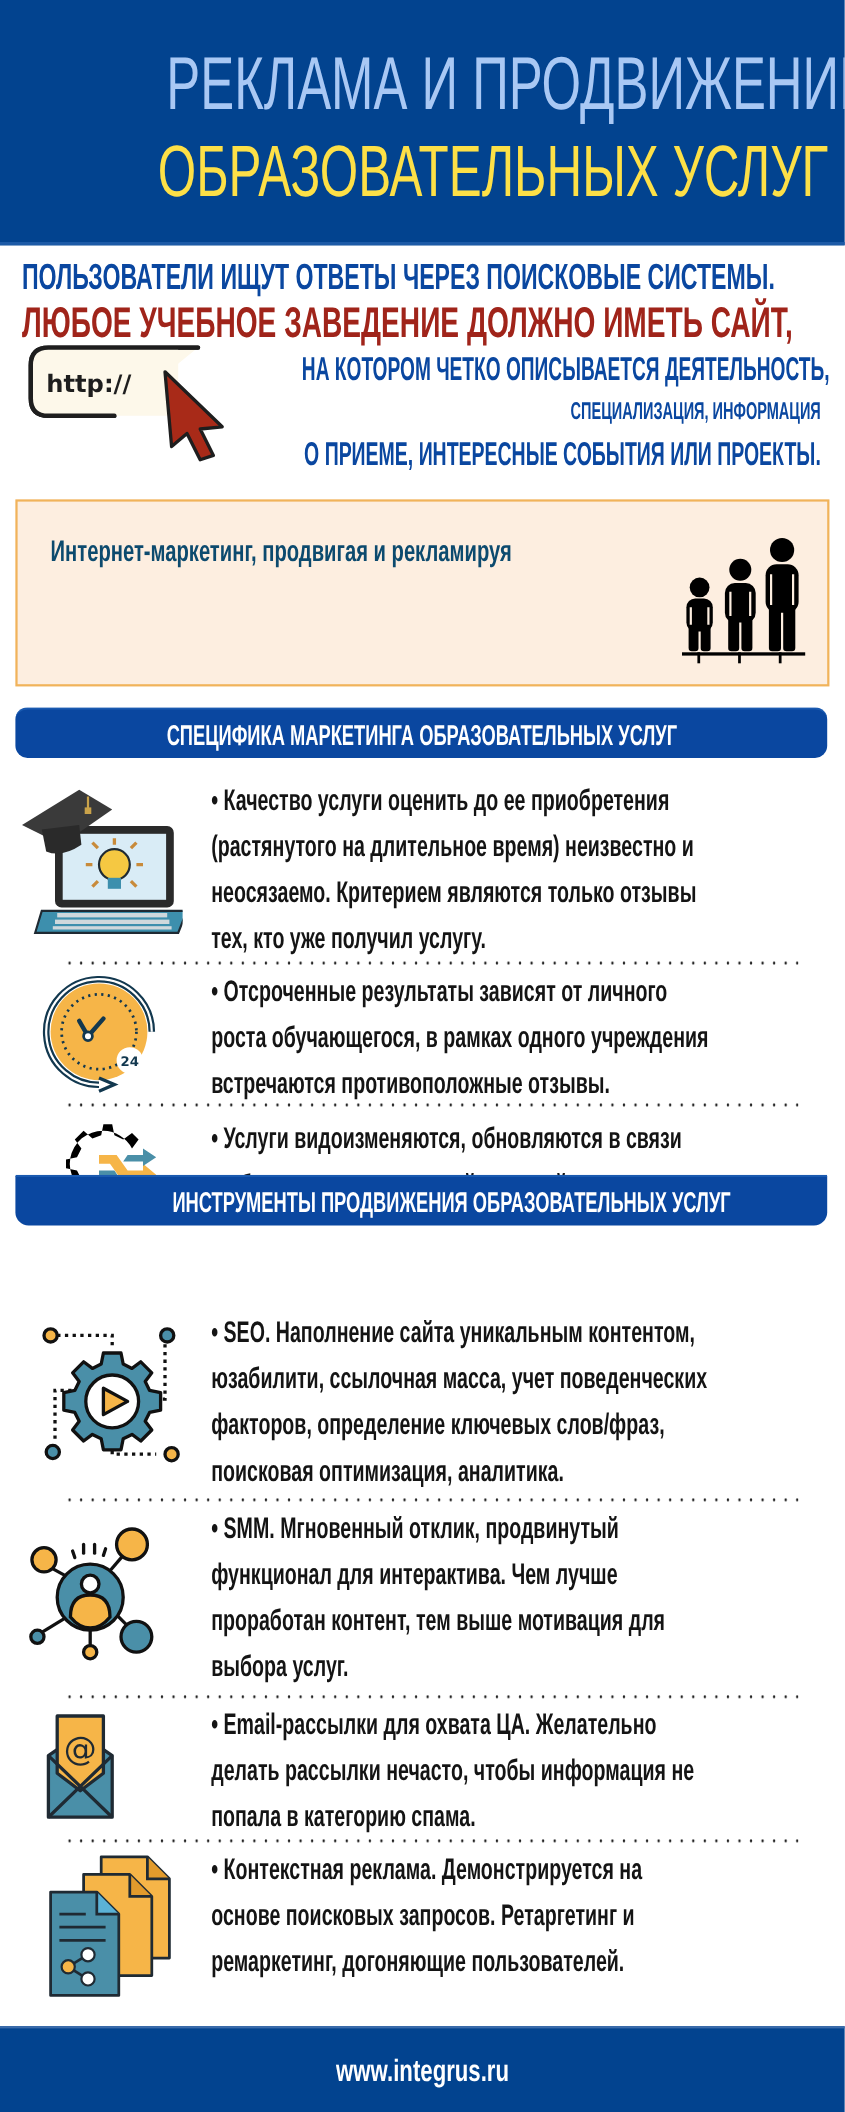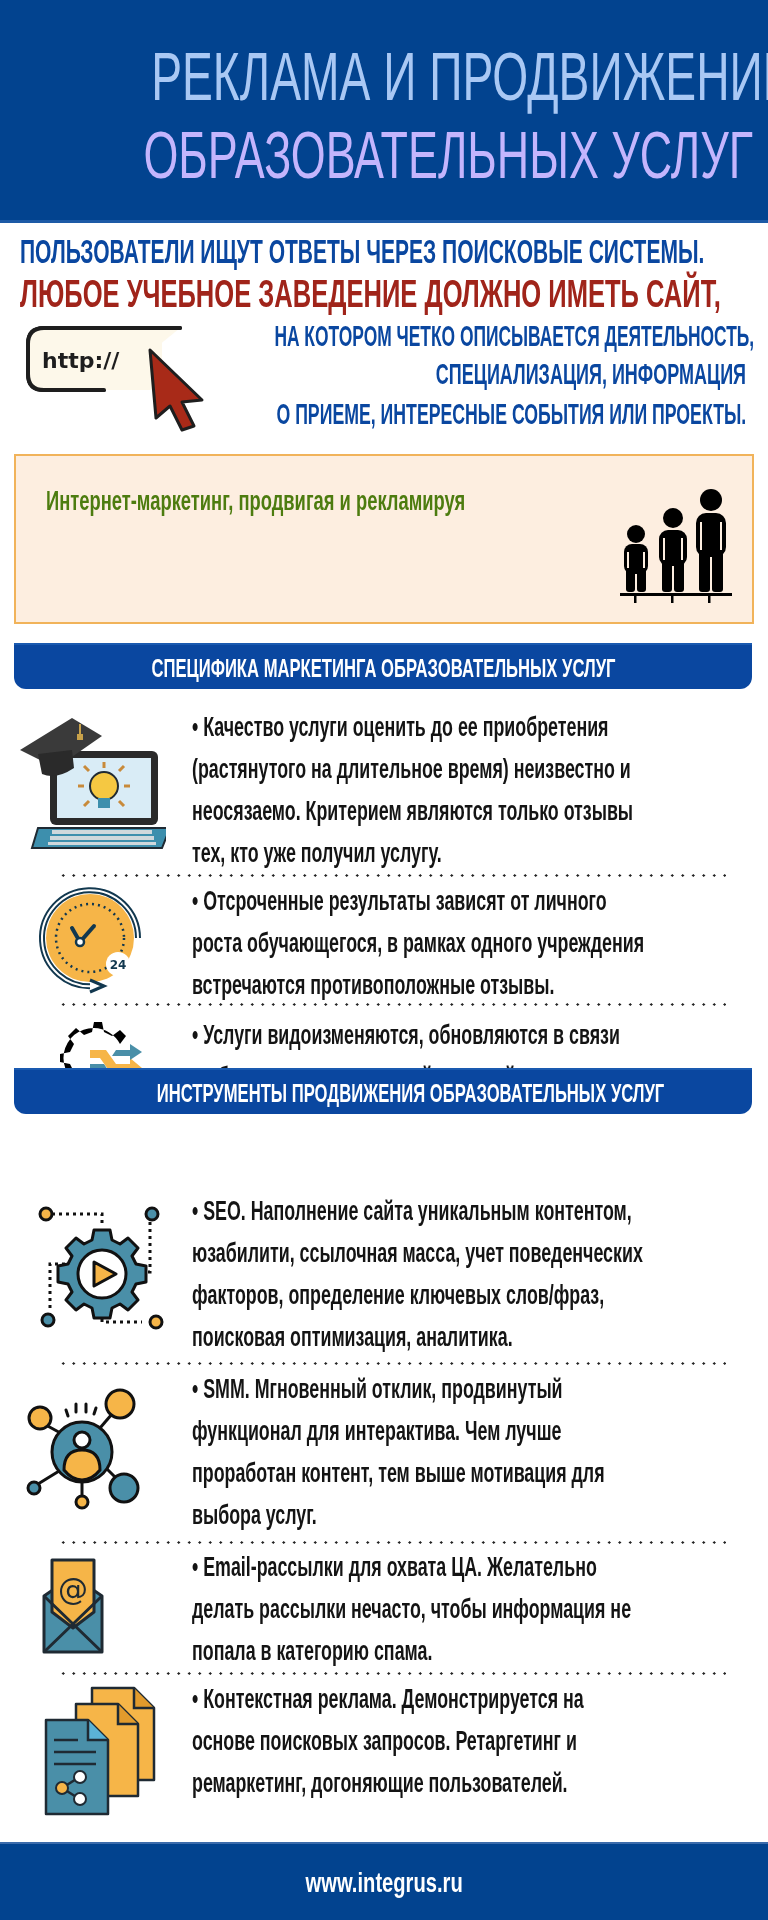--- a/index.html
+++ b/index.html
@@ -2,33 +2,33 @@
 <html><head>
 <meta charset="utf-8">
 <style>
   * { box-sizing: border-box; margin: 0; padding: 0; }
   html, body { width: 768px; height: 1920px; background: #ffffff; overflow: hidden; }
   body { font-family: "Liberation Sans", "DejaVu Sans", sans-serif; color: #111; position: relative; }
 
   
   .header { position: absolute; left: 0; top: 0; width: 768px; height: 223px; background: #02438f; border-bottom: 3px solid #1c5aa6; }
   .title1 { position: absolute; left: 0; top: 40px; width: 768px; text-align: center; font-family: "Liberation Sans Narrow", "Liberation Sans", sans-serif; font-size: 68px; line-height: 72px; color: #a9c8f4; letter-spacing: 0px; }
-  .title2 { position: absolute; left: 0; top: 120px; width: 704px; text-align: center; font-size: 66px; line-height: 70px; color: #c4b5fd; }
+  .title2 { position: absolute; left: 0; top: 120px; width: 704px; text-align: center; font-size: 66px; line-height: 70px; color: #fde047; }
   .squeeze { display: inline-block; transform: scaleX(0.68); transform-origin: center; white-space: nowrap; }
 
   
   .intro-line { position: absolute; white-space: nowrap; font-weight: bold; }
   .line-blue { color: #0a47a0; }
   .line-red { color: #a0241a; }
   .sq { display: inline-block; transform: scaleX(0.66); transform-origin: left center; }
   .sqr { display: inline-block; transform: scaleX(0.66); transform-origin: right center; }
 
   
   .audience { position: absolute; left: 14px; top: 454px; width: 740px; height: 170px; background: #fdeee0; border: 2px solid #f1b35a; }
-  .aud-text { position: absolute; left: 30px; top: 22px; font-size: 27px; line-height: 46px; font-weight: bold; color: #4d7c0f; white-space: nowrap; }
+  .aud-text { position: absolute; left: 30px; top: 22px; font-size: 27px; line-height: 46px; font-weight: bold; color: #0c4a6e; white-space: nowrap; }
 
   
   .section-bar { position: absolute; left: 14px; width: 738px; height: 46px; background: #0a47a0; border-radius: 0 0 12px 12px; color: #fff; text-align: center; font-weight: bold; font-size: 26px; line-height: 46px; border-top: 2px solid #1a5ab0; }
   .item-icon { position: absolute; }
   .item-text { position: absolute; left: 192px; font-size: 27px; line-height: 42px; font-weight: bold; color: #141414; white-space: nowrap; }
   .dots { position: absolute; left: 58px; width: 668px; height: 3px; background-image: radial-gradient(circle, #222 1.1px, transparent 1.4px); background-size: 10.5px 3px; background-repeat: repeat-x; }
 
   .footer { position: absolute; left: 0; top: 1842px; width: 768px; height: 78px; background: #02438f; border-top: 2px solid #3b6bab; }
   .footer-text { position: absolute; left: 0; top: 0; width: 768px; text-align: center; line-height: 78px; font-size: 28px; font-weight: bold; color: #ffffff; }
 </style>
@@ -36,24 +36,24 @@
 <body>
 
 <div class="header">
   <div class="title1"><span class="squeeze">РЕКЛАМА И ПРОДВИЖЕНИЕ</span></div>
   <div class="title2"><span class="squeeze">ОБРАЗОВАТЕЛЬНЫХ УСЛУГ</span></div>
 </div>
 
 <div class="intro-line line-blue" style="left:20px; top:232px; font-size:33px; line-height:40px;"><span class="sq" style="transform:scaleX(0.637)">ПОЛЬЗОВАТЕЛИ ИЩУТ ОТВЕТЫ ЧЕРЕЗ ПОИСКОВЫЕ СИСТЕМЫ.</span></div>
 <div class="intro-line line-red" style="left:20px; top:272px; font-size:39px; line-height:44px;"><span class="sq" style="transform:scaleX(0.655)">ЛЮБОЕ УЧЕБНОЕ ЗАВЕДЕНИЕ ДОЛЖНО ИМЕТЬ САЙТ,</span></div>
 <div class="intro-line line-blue" style="right:14px; top:318px; font-size:30px; line-height:36px; text-align:right;"><span class="sqr" style="transform:scaleX(0.58)">НА КОТОРОМ ЧЕТКО ОПИСЫВАЕТСЯ ДЕЯТЕЛЬНОСТЬ,</span></div>
-<div class="intro-line line-blue" style="right:22px; top:356px; font-size:30px; line-height:36px; text-align:right;"><span class="sqr" style="transform:scaleX(0.6)">СПЕЦИАЛИЗАЦИЯ, ИНФОРМАЦИЯ</span></div>
+<div class="intro-line line-blue" style="right:22px; top:356px; font-size:22px; line-height:36px; text-align:right;"><span class="sqr" style="transform:scaleX(0.6)">СПЕЦИАЛИЗАЦИЯ, ИНФОРМАЦИЯ</span></div>
 <div class="intro-line line-blue" style="right:22px; top:396px; font-size:30px; line-height:36px; text-align:right;"><span class="sqr" style="transform:scaleX(0.59)">О ПРИЕМЕ, ИНТЕРЕСНЫЕ СОБЫТИЯ ИЛИ ПРОЕКТЫ.</span></div>
 
-<div style="position:absolute; left:22px; top:322px; width:190px; height:110px;">
+<div style="position:absolute; left:22px; top:310px; width:190px; height:110px;">
   <svg width="190" height="110" viewBox="0 0 190 110">
     <path d="M158 6 H22 Q6 6 6 22 V52 Q6 68 22 68 H82" fill="#fdf8ea" stroke="#1e1e1e" stroke-width="4" stroke-linecap="round"></path>
     <path d="M22 6 H140 V68 H22 Q6 68 6 52 V22 Q6 6 22 6 Z" fill="#fdf8ea" stroke="none"></path>
     <path d="M158 6 H22 Q6 6 6 22 V52 Q6 68 22 68 H82" fill="none" stroke="#1e1e1e" stroke-width="4" stroke-linecap="round"></path>
     <text x="20" y="46" font-family="DejaVu Sans, sans-serif" font-weight="bold" font-size="22" fill="#1e1e1e">http://</text>
     <path d="M128 28 L180 78 L160 80 L172 104 L160 108 L148 84 L134 96 Z" fill="#a82a18" stroke="#1e1e1e" stroke-width="3" stroke-linejoin="round"></path>
   </svg>
 </div>
 
 <div class="audience">
@@ -85,21 +85,21 @@
           <line x1="28" y1="76" x2="28" y2="92"></line>
         <line x1="48" y1="62" x2="48" y2="84"></line>
           <line x1="66" y1="62" x2="66" y2="84"></line>
         <line x1="85" y1="46" x2="85" y2="74"></line>
           <line x1="105" y1="46" x2="105" y2="74"></line>
       </g>
     </svg>
   </div>
 </div>
 
-<div class="section-bar" style="top:643px;">
+<div class="section-bar" style="top:643px;border-radius:11px;">
   <span class="squeeze" style="transform:scaleX(0.64)">СПЕЦИФИКА МАРКЕТИНГА ОБРАЗОВАТЕЛЬНЫХ УСЛУГ</span>
 </div>
 
 <div class="item-icon" style="left:16px; top:706px; width:150px; height:150px;">
   <svg width="150" height="150" viewBox="0 0 150 150">
     <rect x="34" y="45" width="108" height="74" rx="6" fill="#2a2a2a"></rect>
     <rect x="41" y="52" width="94" height="60" fill="#d9ecf6"></rect>
     <path d="M22 122 L154 122 L146 142 L16 142 Z" fill="#3d8fad" stroke="#1f2a33" stroke-width="2"></path>
     <g fill="#cfd8dc">
       <rect x="36" y="124" width="100" height="4"></rect>

